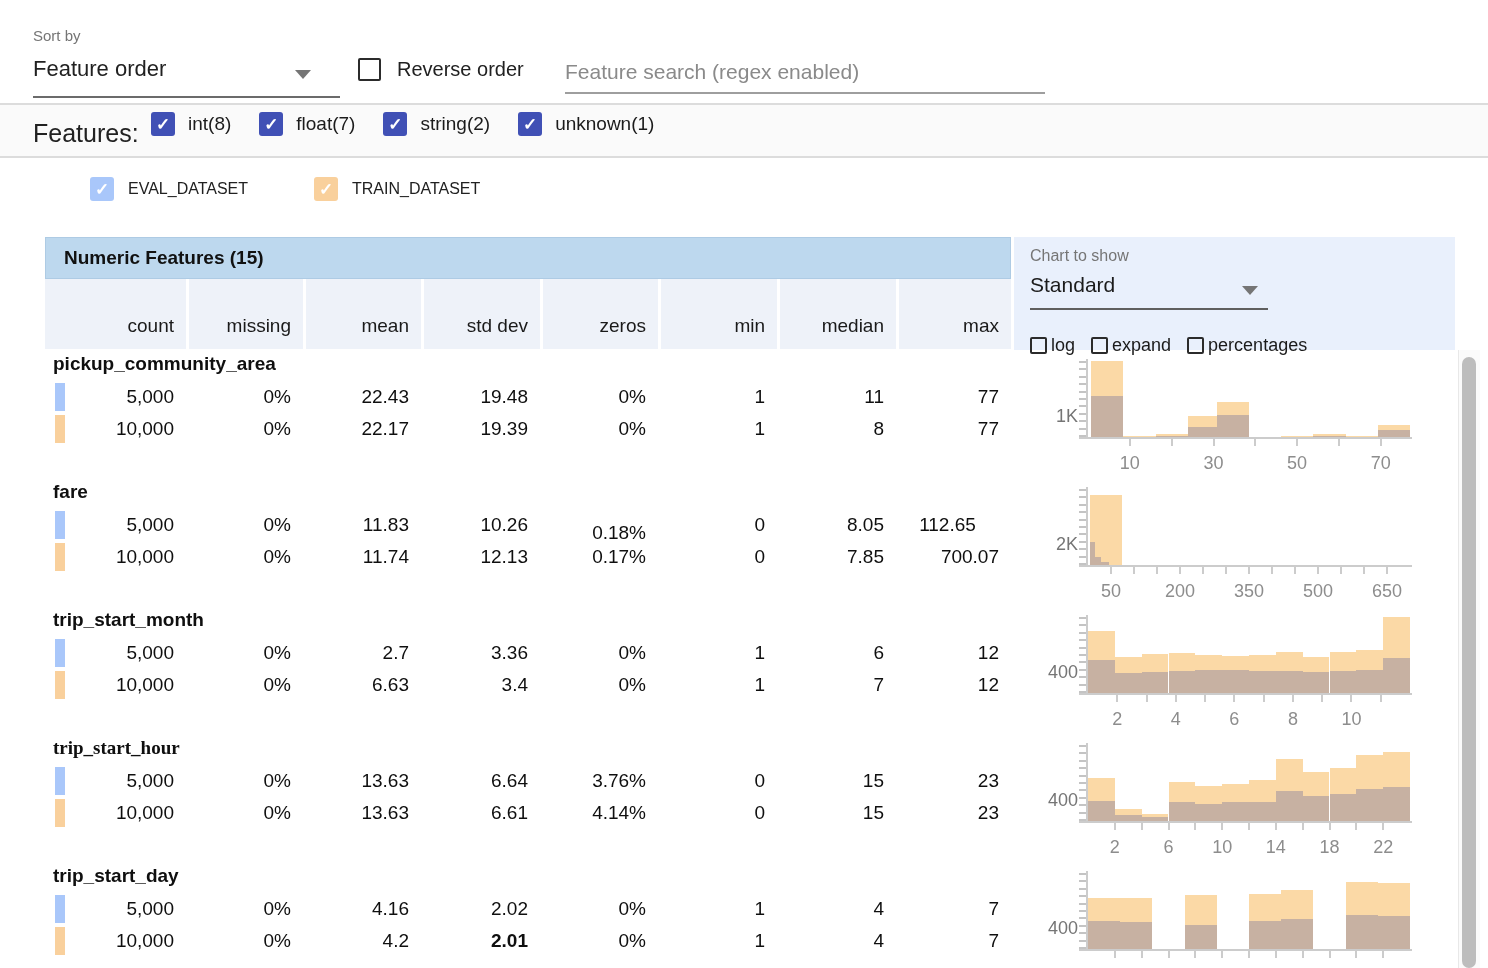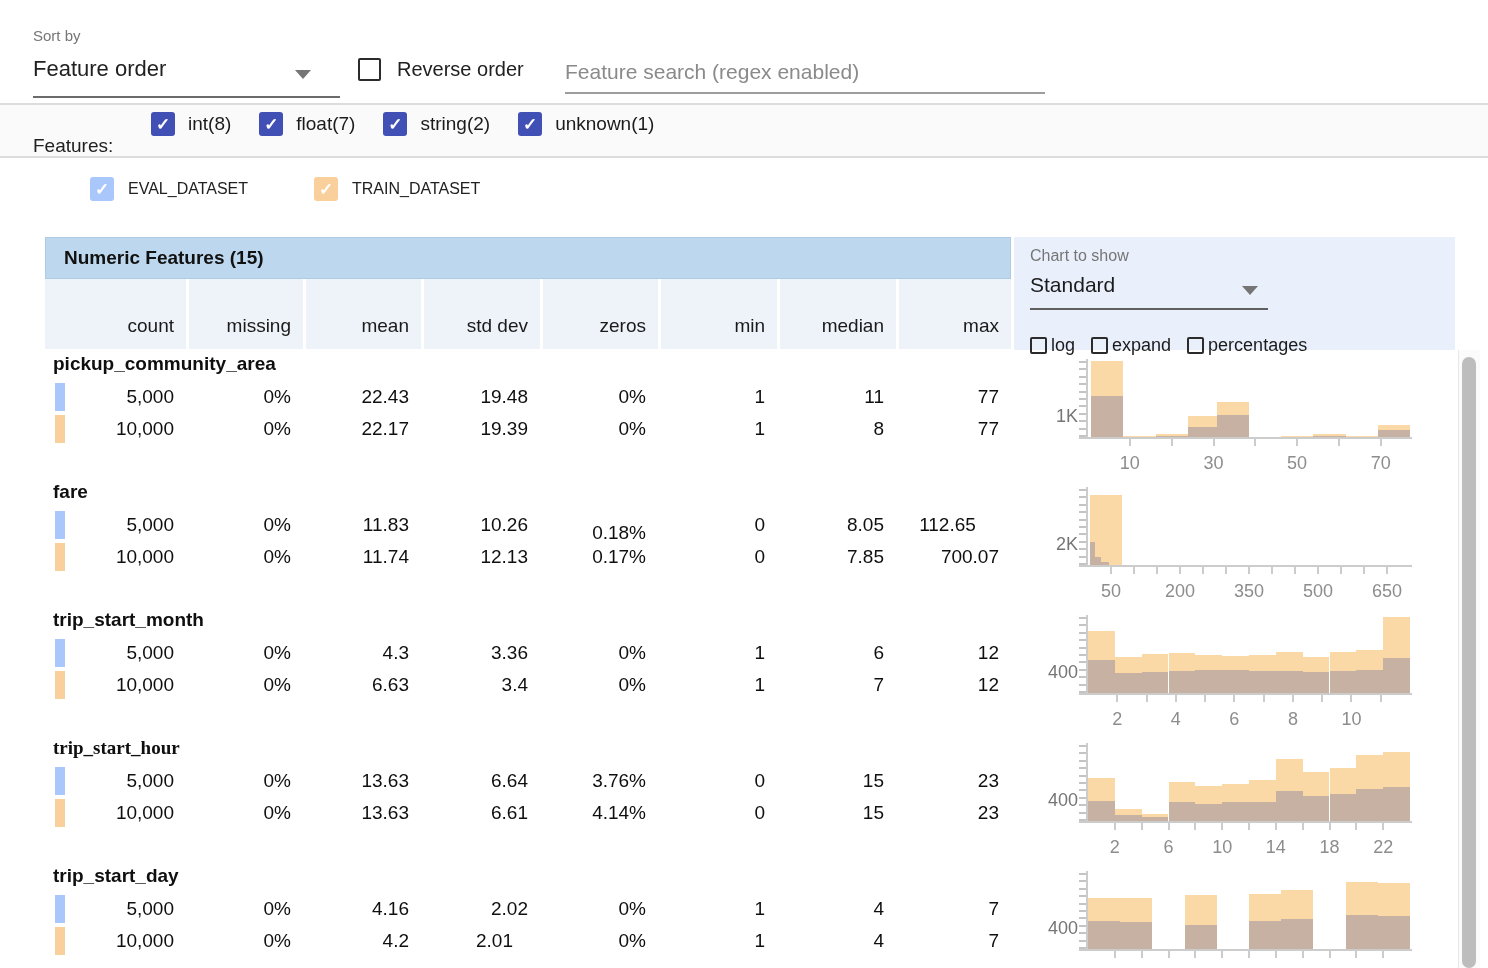--- a/index.html
+++ b/index.html
@@ -21,21 +21,21 @@
   .reverse-label{left:397px;top:58px;font-size:20px;}
   .search-input{
     left:565px;top:52px;width:480px;height:40px;border:none;outline:none;
     border-bottom:2px solid #9e9e9e;background:transparent;
     font-size:21px;color:#212121;font-family:"Liberation Sans",sans-serif;padding:0;
   }
   .search-input::placeholder{color:#8a8a8a;opacity:1;}
 
   
   .features-bar{left:0;top:103px;width:1488px;height:55px;background:#fafafa;border-top:2px solid #dcdcdc;border-bottom:2px solid #dcdcdc;box-sizing:border-box;}
-  .features-label{left:33px;top:135px;font-size:19px;}
+  .features-label{left:33px;top:119px;font-size:25px;}
   .filters-list{left:151px;top:112px;display:flex;gap:28px;align-items:center;}
   .filter-item{display:flex;align-items:center;gap:13px;}
   .cb-filled{width:24px;height:24px;border-radius:3px;display:flex;align-items:center;justify-content:center;color:#fff;font-size:17px;font-weight:bold;}
   .filter-item .label{font-size:19px;color:#1b1b1b;}
 
   
   .tbl-title-band{left:45px;top:237px;width:966px;height:42px;background:#bdd8ee;border:1px solid #aecbe4;box-sizing:border-box;}
   .tbl-title{margin-left:18px;line-height:40px;font-size:19px;font-weight:bold;color:#111;}
   .col-header{left:45px;top:279px;width:966px;height:70px;background:#ffffff;}
   .col-cell{position:absolute;top:0;height:70px;background:#eef2f9;box-sizing:border-box;}
@@ -199,21 +199,21 @@
     <div class="stat-cell" style="left: 303px; width: 118px; top: 542px;">11.74</div>
     <div class="stat-cell" style="left: 421px; width: 119px; top: 542px;">12.13</div>
     <div class="stat-cell" style="left: 540px; width: 118px; top: 542px;">0.17%</div>
     <div class="stat-cell" style="left: 658px; width: 119px; top: 542px;">0</div>
     <div class="stat-cell" style="left: 777px; width: 119px; top: 542px;">7.85</div>
     <div class="stat-cell" style="left: 896px; width: 115px; top: 542px;">700.07</div>
     <div class="feat-name" style="top: 609px;">trip_start_month</div>
     <div class="chip" style="top: 639px; background: rgb(169, 199, 250);"></div>
     <div class="stat-cell" style="left: 45px; width: 141px; top: 638px;">5,000</div>
     <div class="stat-cell" style="left: 186px; width: 117px; top: 638px;">0%</div>
-    <div class="stat-cell" style="left: 303px; width: 118px; top: 638px;">4.3</div>
+    <div class="stat-cell" style="left: 303px; width: 118px; top: 638px;">2.7</div>
     <div class="stat-cell" style="left: 421px; width: 119px; top: 638px;">3.36</div>
     <div class="stat-cell" style="left: 540px; width: 118px; top: 638px;">0%</div>
     <div class="stat-cell" style="left: 658px; width: 119px; top: 638px;">1</div>
     <div class="stat-cell" style="left: 777px; width: 119px; top: 638px;">6</div>
     <div class="stat-cell" style="left: 896px; width: 115px; top: 638px;">12</div>
     <div class="chip" style="top: 671px; background: rgb(249, 208, 156);"></div>
     <div class="stat-cell" style="left: 45px; width: 141px; top: 670px;">10,000</div>
     <div class="stat-cell" style="left: 186px; width: 117px; top: 670px;">0%</div>
     <div class="stat-cell" style="left: 303px; width: 118px; top: 670px;">6.63</div>
     <div class="stat-cell" style="left: 421px; width: 119px; top: 670px;">3.4</div>
@@ -247,21 +247,21 @@
     <div class="stat-cell" style="left: 303px; width: 118px; top: 894px;">4.16</div>
     <div class="stat-cell" style="left: 421px; width: 119px; top: 894px;">2.02</div>
     <div class="stat-cell" style="left: 540px; width: 118px; top: 894px;">0%</div>
     <div class="stat-cell" style="left: 658px; width: 119px; top: 894px;">1</div>
     <div class="stat-cell" style="left: 777px; width: 119px; top: 894px;">4</div>
     <div class="stat-cell" style="left: 896px; width: 115px; top: 894px;">7</div>
     <div class="chip" style="top: 927px; background: rgb(249, 208, 156);"></div>
     <div class="stat-cell" style="left: 45px; width: 141px; top: 926px;">10,000</div>
     <div class="stat-cell" style="left: 186px; width: 117px; top: 926px;">0%</div>
     <div class="stat-cell" style="left: 303px; width: 118px; top: 926px;">4.2</div>
-    <div class="stat-cell" style="left: 406px; width: 119px; top: 926px;">2.01</div>
+    <div class="stat-cell" style="left: 421px; width: 119px; top: 926px; font-weight: bold;">2.01</div>
     <div class="stat-cell" style="left: 540px; width: 118px; top: 926px;">0%</div>
     <div class="stat-cell" style="left: 658px; width: 119px; top: 926px;">1</div>
     <div class="stat-cell" style="left: 777px; width: 119px; top: 926px;">4</div>
     <div class="stat-cell" style="left: 896px; width: 115px; top: 926px;">7</div>
   </div>
 
 <div id="charts">
     <div class="plot" style="left: 1088px; top: 359px;">
       <div class="bar" style="left: 3.22px; width: 32.2px; height: 75.66px; background: rgb(251, 217, 166);"></div>
       <div class="bar" style="left: 3.22px; width: 32.2px; height: 41.34px; background: rgb(199, 177, 162);"></div>

